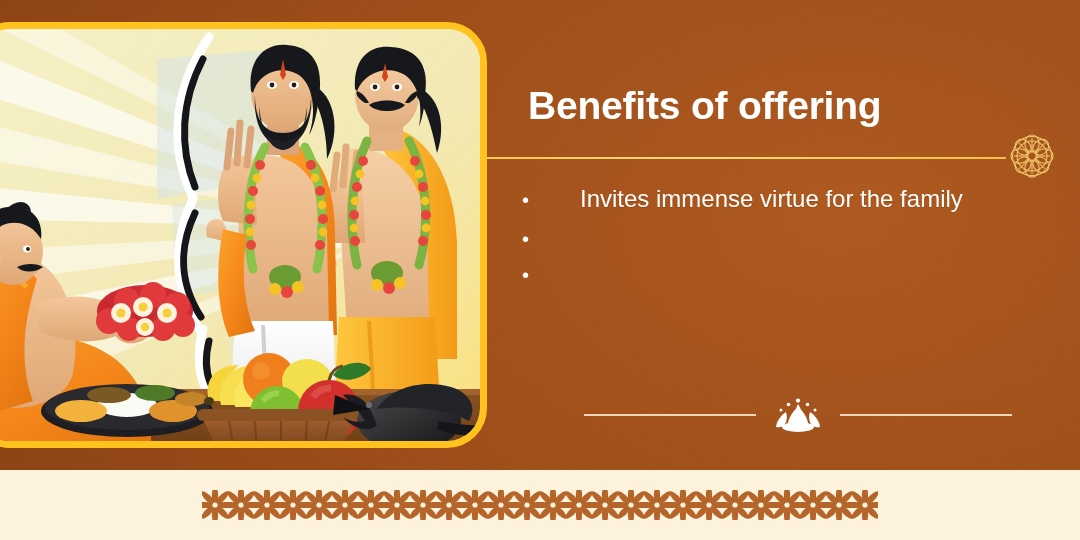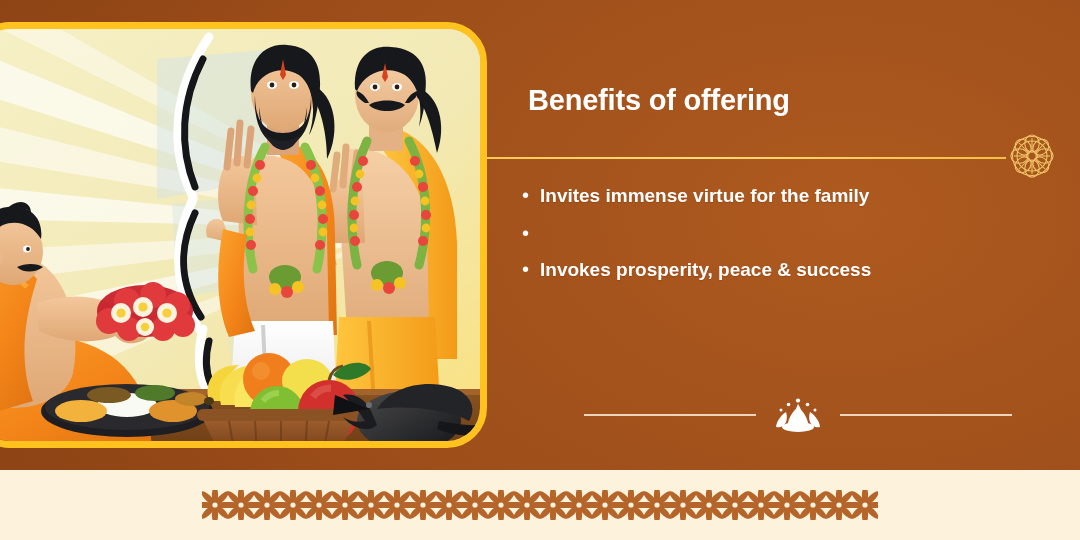--- a/index.html
+++ b/index.html
@@ -48,21 +48,21 @@
   
   .rays { position:absolute; inset:0; }
 
   
   #content {
     position:absolute;
     left:500px; top:0; right:0; bottom:70px;
   }
   #title {
     position:absolute; left:28px; top:84px;
-    font-size:29px; font-weight:700; color:#FFFFFF;
+    font-size:39px; font-weight:700; color:#FFFFFF;
     letter-spacing:-0.2px; white-space:nowrap;text-align:right;
   }
   #gold-rule {
     position:absolute; left:-13px; top:157px; right:74px;
     height:1.5px;
     background:linear-gradient(90deg,#F8C853 0%,#FFD977 40%,#F3BE45 100%);
   }
   #mandala {
     position:absolute; right:22px; top:130px;
     width:52px; height:52px;
@@ -72,23 +72,24 @@
   .bullet-row {
     display:flex; align-items:baseline;
     margin-bottom:16px;
   }
   .bullet-dot {
     flex:0 0 auto; width:18px;
     color:#FFFFFF; font-size:20px; line-height:1;
     text-align:left;
   }
   .bullet-text {
-    color:#FFFFFF; font-size:19px; font-weight:700;
+    color:#FFFFFF; font-size:24px; font-weight:400;
     line-height:1.16; white-space:nowrap;
     text-shadow:0 1px 1px rgba(90,40,10,.25);
+    margin-left:40px;
   }
 
   
   #divider {
     position:absolute; left:84px; right:68px; top:398px;
     display:flex; align-items:center; gap:14px;
   }
   .div-line { flex:1 1 auto; height:1.5px; background:rgba(255,246,228,.80); }
   #lotus { flex:0 0 auto; width:56px; height:34px; }
 </style>
@@ -462,21 +463,20 @@
     <div id="bullets">
       <div class="bullet-row">
         <span class="bullet-dot">•</span>
         <span class="bullet-text">Invites immense virtue for the family</span>
       </div>
       <div class="bullet-row">
         <span class="bullet-dot">•</span>
       </div>
       <div class="bullet-row">
         <span class="bullet-dot">•</span>
-        <span class="bullet-text">Invokes prosperity, peace &amp; success</span>
       </div>
     </div>
 
     <div id="divider">
       <span class="div-line"></span>
       <span id="lotus">
         <svg viewBox="0 0 56 34" width="56" height="34">
           <g fill="#FFFFFF">
             <path d="M28 6 C32 12 33.5 20 32 28 C24 28 23 16 28 6 Z"></path>
             <path d="M28 9 C34 14 38 21 38.5 28 C30 30 25 19 28 9 Z"></path>

